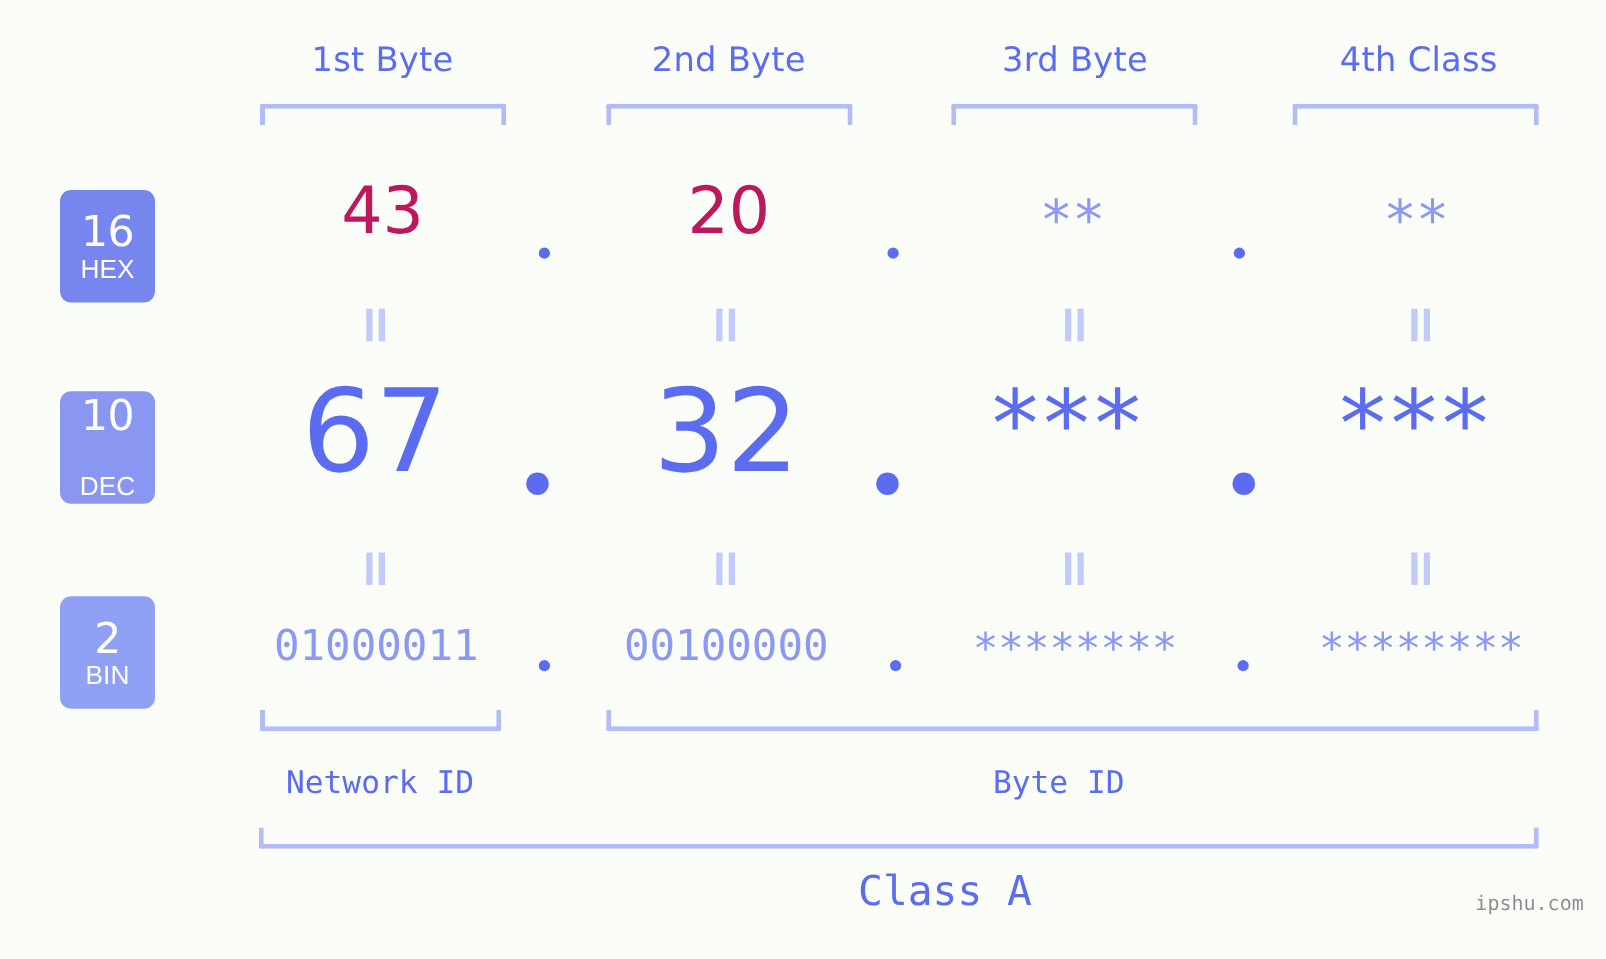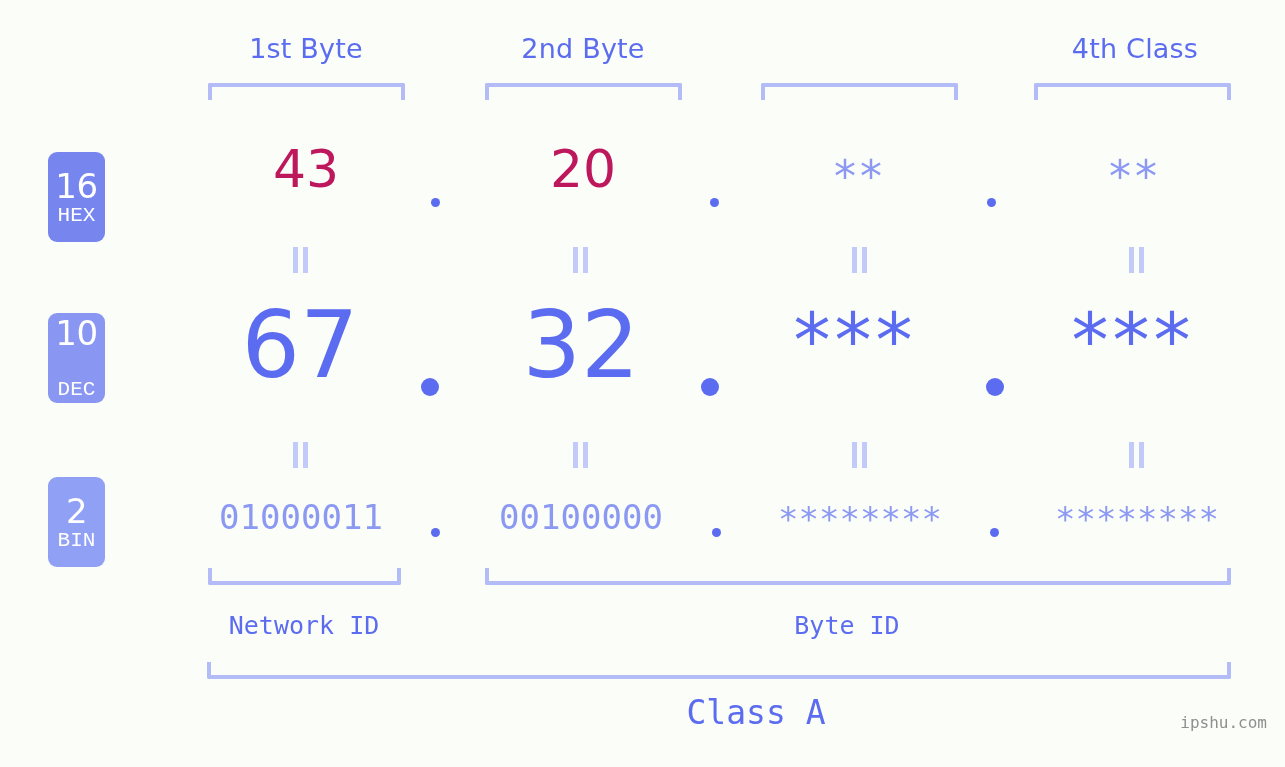--- a/index.html
+++ b/index.html
@@ -52,41 +52,41 @@
     border-left: 4px solid #b3bcf7;
     border-right: 4px solid #b3bcf7;
     border-radius: 0 0 2px 2px;
     box-sizing: border-box;
   }
 
   
   .badge {
     position: absolute;
     left: 48px;
-    width: 57px;
+    width: 76px;
     height: 90px;
     border-radius: 9px;
     color: #ffffff;
     display: flex;
     flex-direction: column;
     align-items: center;
     justify-content: center;
     box-sizing: border-box;
     line-height: 1;
   }
   .badge .num {
     font-size: 34px;
     font-family: "DejaVu Sans", sans-serif;
     font-weight: 400;
     letter-spacing: -0.5px;
     margin-bottom: 2px;
   }
   .badge .nm {
     font-size: 21px;
-    font-family: Liberation Mono, monospace;
+    font-family: Liberation Sans, sans-serif;
     font-weight: 400;
     letter-spacing: 0px;
   }
   .badge-hex { top: 152px; background: #7786ee; }
   .badge-dec { top: 313px; background: #8a97f2; gap: 27px; }
   .badge-bin { top: 477px; background: #8fa0f5; }
 
   
   .cell {
     position: absolute;
@@ -193,20 +193,21 @@
     letter-spacing: 0px;
   }
 </style>
 </head>
 <body>
 
 <div class="stage">
 
   <div class="byte-label" style="left:191px;">1st Byte</div>
   <div class="byte-label" style="left:468px;">2nd Byte</div>
+  <div class="byte-label" style="left:745px;">3rd Byte</div>
   <div class="byte-label" style="left:1020px;">4th Class</div>
 
   <div class="bracket-down" style="left:208px; top:83px; width:197px;"></div>
   <div class="bracket-down" style="left:485px; top:83px; width:197px;"></div>
   <div class="bracket-down" style="left:761px; top:83px; width:197px;"></div>
   <div class="bracket-down" style="left:1034px; top:83px; width:197px;"></div>
 
   <div class="badge badge-hex">
     <span class="num">16</span>
     <span class="nm">HEX</span>

